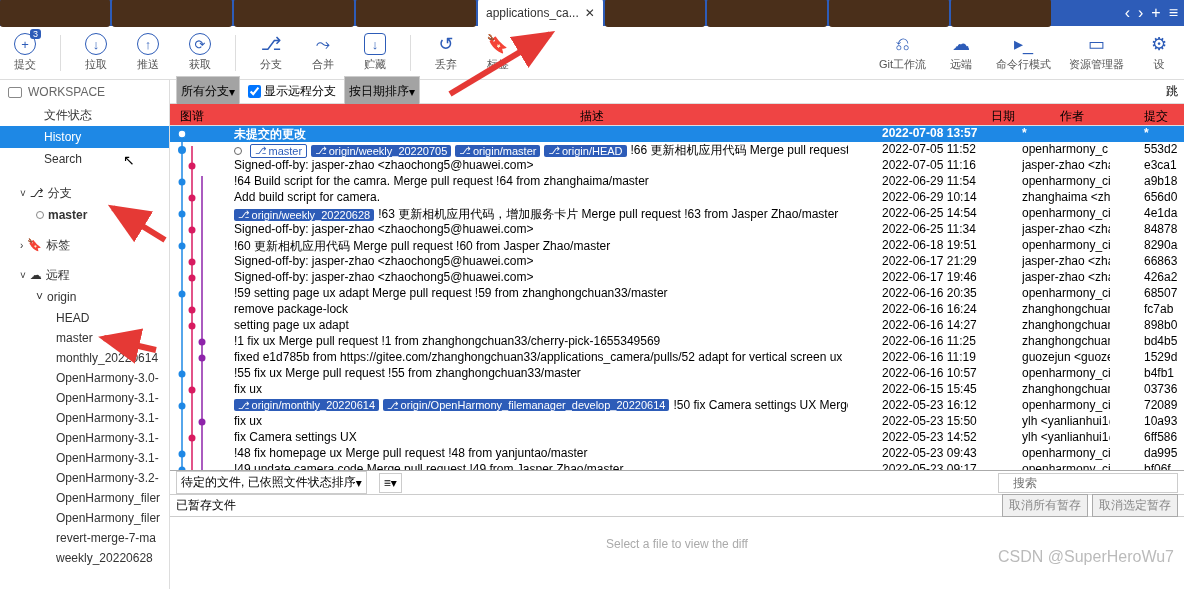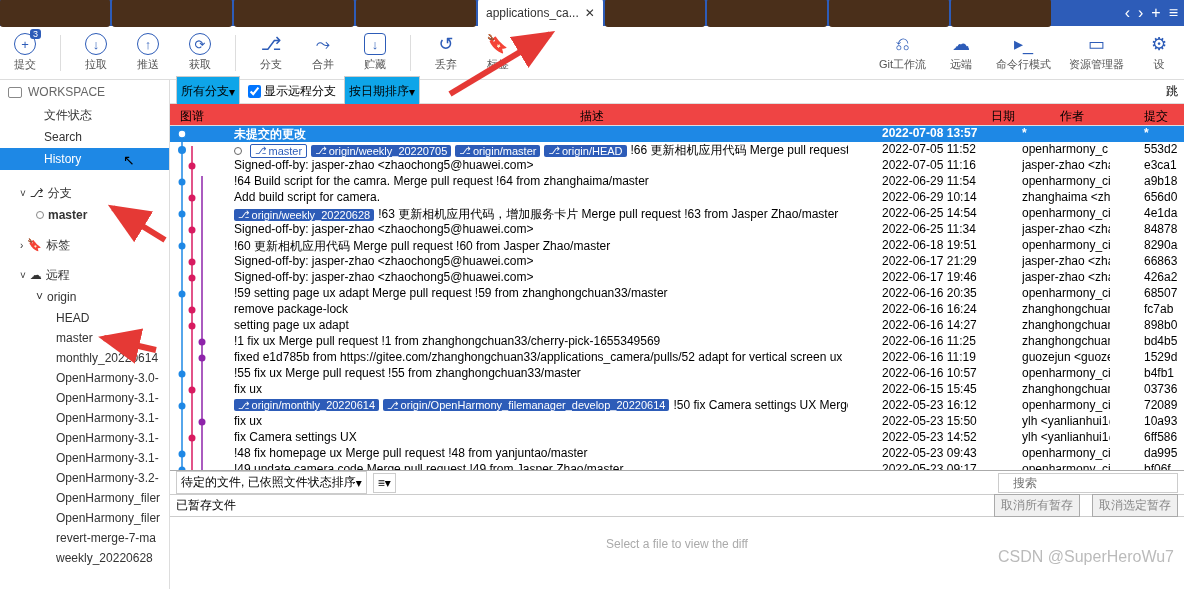--- a/index.html
+++ b/index.html
@@ -26,21 +26,21 @@
 .side-header .sq{width:14px;height:11px;border:1.5px solid #888;border-radius:2px;}
 .side-item{height:22px;display:flex;align-items:center;padding:0 8px 0 44px;color:#333;cursor:pointer;}
 .side-item.selected{background:#1e88e5;color:#fff;}
 .side-group{height:22px;display:flex;align-items:center;padding:0 8px 0 20px;color:#333;gap:4px;}
 .side-group .chev{font-size:10px;}
 .side-branch{height:22px;display:flex;align-items:center;padding:0 8px 0 36px;color:#333;gap:4px;}
 .side-branch .dot{width:8px;height:8px;border-radius:50%;border:1.5px solid #888;}
 .side-remote-item{height:20px;display:flex;align-items:center;padding:0 0 0 56px;color:#333;white-space:nowrap;overflow:hidden;}
 .content{flex:1;display:flex;flex-direction:column;min-width:0;}
 .filterbar{height:24px;border-bottom:1px solid #ddd;display:flex;align-items:center;gap:8px;padding:0 6px;}
-.filterbar select,.filterbar .ddbtn{height:32px;border:1px solid #ccc;background:#0ea5e9;padding:0 4px;font-size:11px;}
+.filterbar select,.filterbar .ddbtn{height:32px;border:1px solid #ccc;background:#a3a3a3;padding:0 4px;font-size:11px;}
 .filterbar .ddbtn{display:inline-flex;align-items:center;}
 .filterbar label{display:flex;align-items:center;gap:3px;}
 .headers{height:22px;background:#ef4444;border-bottom:1px solid #ddd;display:flex;align-items:flex-end;padding-left:4px;}
 .col-graph{width:60px;padding-left:6px;}
 .col-desc{flex:1;text-align:center;}
 .col-date{width:106px;text-align:center;}
 .col-author{width:88px;text-align:left;padding-left:4px;}
 .col-commit{width:40px;}
 .commits{overflow-y:auto;height:344px;position:relative;}
 .row{height:16px;display:flex;align-items:flex-start;padding-left:64px;white-space:nowrap;gap:34px;}
@@ -49,25 +49,25 @@
 .row .date{width:106px;}
 .row .author{width:88px;overflow:hidden;}
 .row .commit{width:40px;overflow:hidden;}
 .row .dot2{width:8px;height:8px;border:1.5px solid #666;border-radius:50%;margin-right:4px;flex-shrink:0;}
 .ref{background:#2d5cb8;color:#fff;padding:0 4px;border-radius:2px;font-size:11px;display:inline-flex;align-items:center;gap:2px;flex-shrink:0;}
 .ref.local{background:#fff;color:#2d5cb8;border:1px solid #2d5cb8;}
 .ref .ri{font-size:10px;}
 .graph-svg{position:absolute;left:0;top:0;width:60px;pointer-events:none;}
 .bottom-panel{border-top:1px solid #aaa;display:flex;flex-direction:column;height:100px;}
 .bp-bar{height:24px;border-bottom:1px solid #ccc;display:flex;align-items:center;justify-content:space-between;padding:0 6px;}
-.bp-left{display:flex;gap:6px;align-items:center;}
+.bp-left{display:flex;gap:12px;align-items:center;}
 .bp-left .dd{border:1px solid #ccc;padding:2px 4px;display:flex;align-items:center;}
 .bp-search{width:180px;border:1px solid #ccc;height:20px;padding:0 14px;}
 .bp-staged{height:22px;border-bottom:1px solid #ccc;display:flex;align-items:center;justify-content:space-between;padding:0 6px;}
-.bp-staged .btns{display:flex;gap:12px;}
+.bp-staged .btns{display:flex;gap:4px;}
 .bp-staged button{border:1px solid #aaa;background:#f0f0f0;padding:2px 6px;color:#888;}
 .diff-area{flex:1;display:flex;align-items:center;justify-content:center;color:#aaa;font-size:13px;position:relative;}
 .watermark{position:absolute;right:10px;bottom:4px;color:#bbb;font-size:16px;}
 .arrow{position:absolute;pointer-events:none;}
 .arrow svg{overflow:visible;}
 .cursor{position:absolute;left:123px;top:152px;font-size:14px;pointer-events:none;}
 </style>
 </head>
 <body>
 
@@ -159,22 +159,22 @@
 </div>
 
 <div class="main">
 
   <div class="sidebar">
     <div class="side-header">
       <span class="sq"></span>
       <span>WORKSPACE</span>
     </div>
     <div class="side-item">文件状态</div>
+    <div class="side-item selected">History</div>
     <div class="side-item">Search</div>
-    <div class="side-item selected">History</div>
     <div style="height:12px;"></div>
     <div class="side-group">
         <span class="chev">˅</span>
         <span>⎇</span>
         <span>分支</span>
       </div>
     <div class="side-branch">
         <span class="dot"></span>
         <b>master</b>
       </div>

